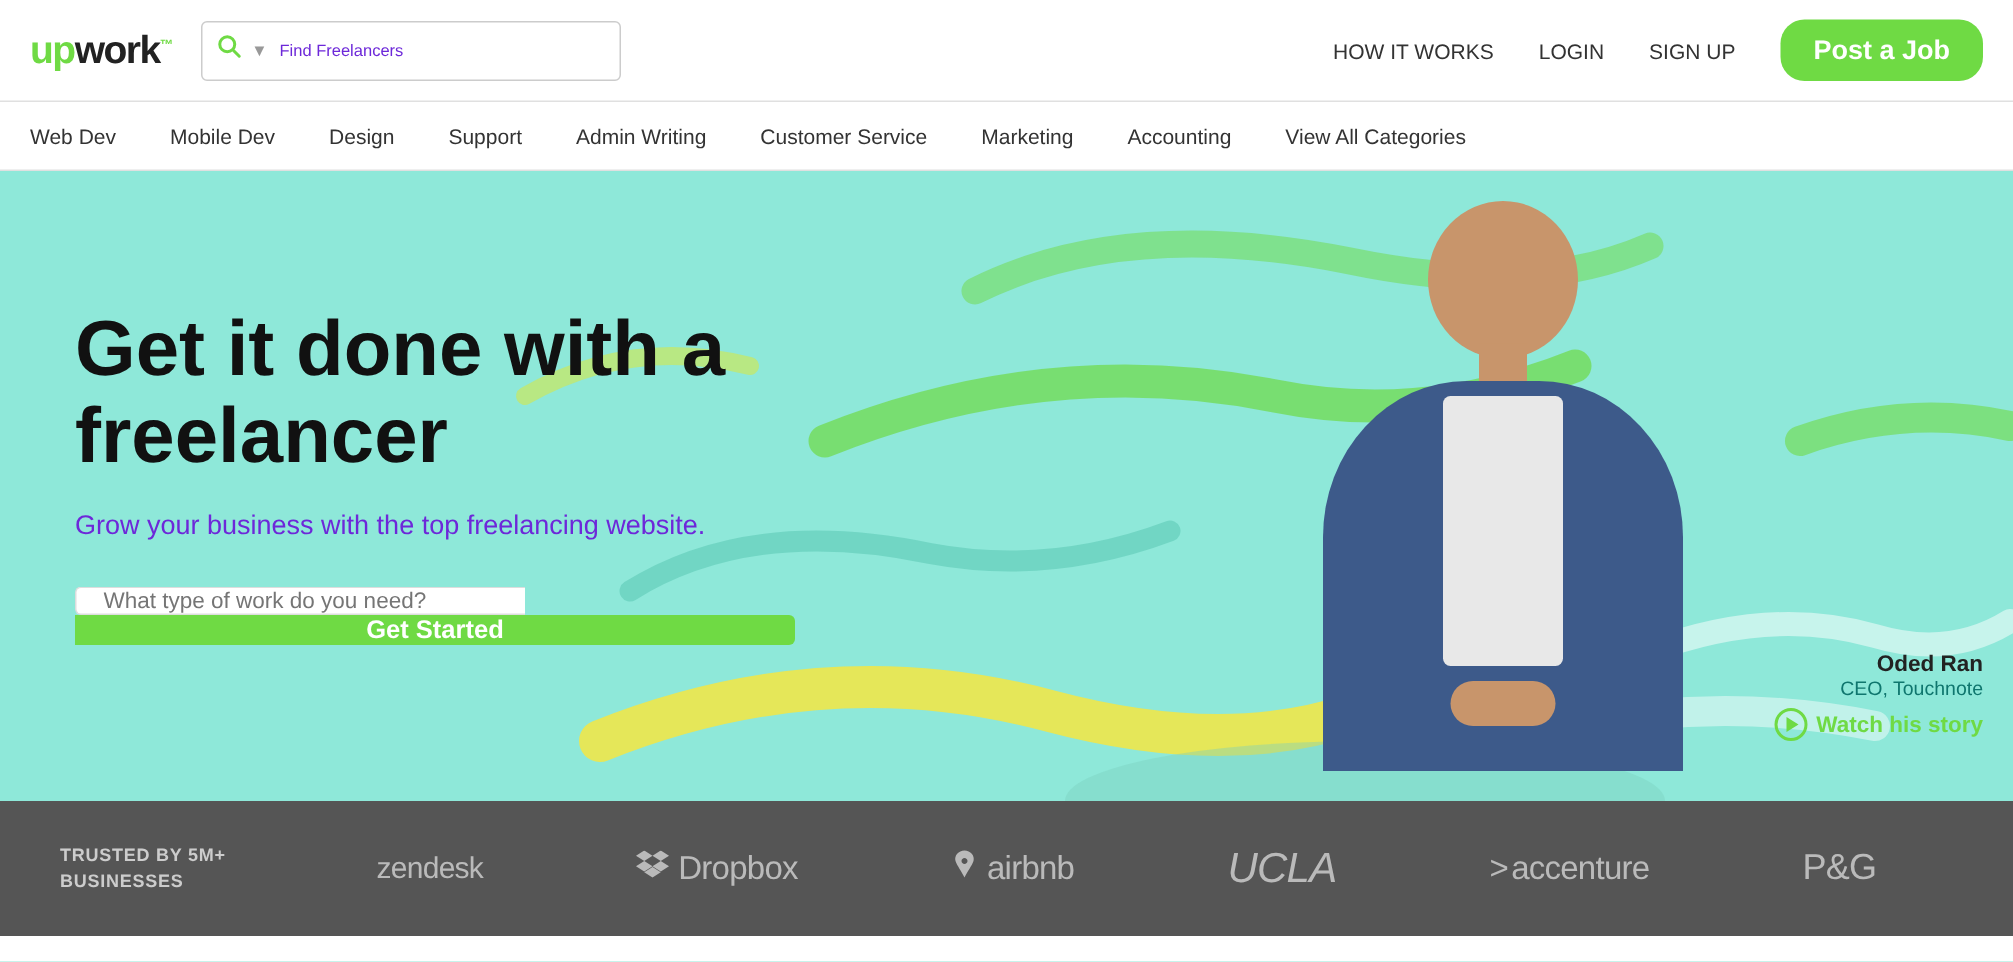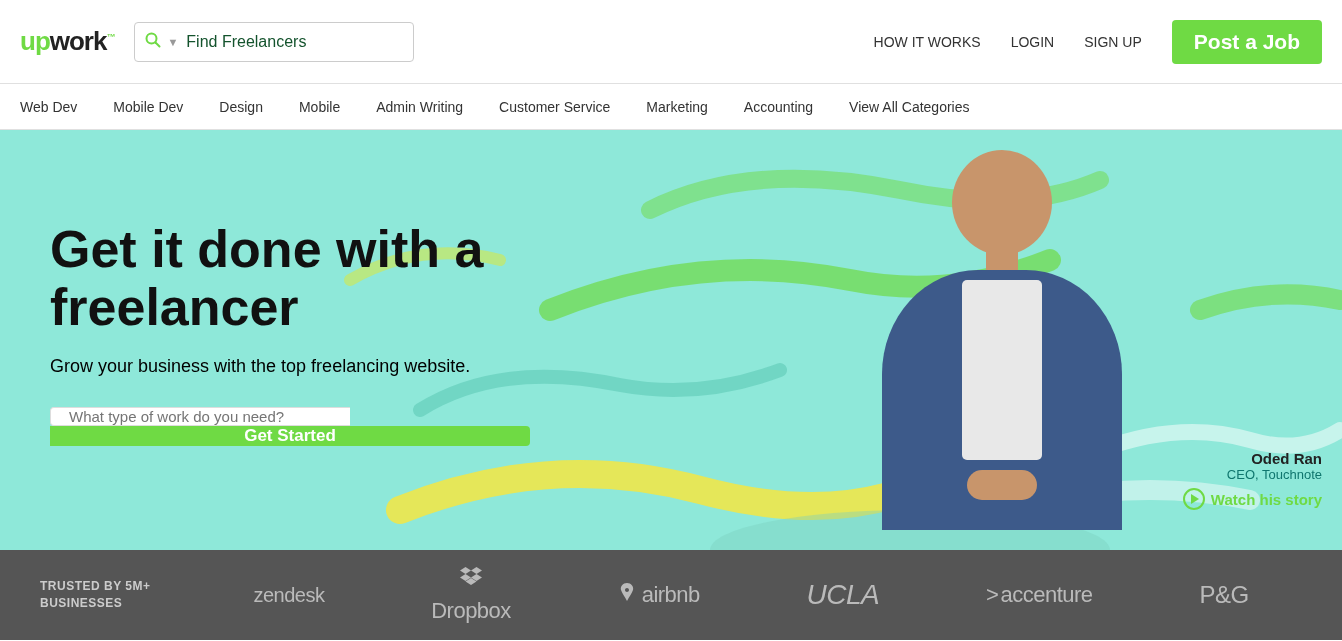--- a/index.html
+++ b/index.html
@@ -3,21 +3,21 @@
   <meta charset="utf-8">
   <style>
     * { margin: 0; padding: 0; box-sizing: border-box; }
     body { font-family: 'Helvetica Neue', Arial, sans-serif; width: 1342px; overflow-x: hidden; }
 
     
     .header {
       display: flex;
       align-items: center;
       padding: 0 20px;
-      height: 84px;
+      height: 68px;
       background: #fff;
       border-bottom: 1px solid #e0e0e0;
     }
     .logo {
       display: flex;
       align-items: center;
       margin-right: 20px;
       flex-shrink: 0;
     }
     .logo-text {
@@ -34,43 +34,43 @@
       align-items: center;
       border: 1.5px solid #ccc;
       border-radius: 4px;
       padding: 0 10px;
       height: 40px;
       min-width: 280px;
       background: #fff;
     }
     .search-icon-svg { color: #6fda44; margin-right: 6px; flex-shrink: 0; }
     .search-dropdown-arrow { color: #999; margin-right: 8px; font-size: 11px; }
-    .search-input-text { color: #14532d; font-size: 16px; }
+    .search-input-text { color: #6d28d9; font-size: 11px; }
 
     .header-spacer { flex: 1; }
 
     .header-nav {
       display: flex;
       align-items: center;
       gap: 30px;
     }
     .header-nav-link {
       font-size: 14px;
       font-weight: 500;
       color: #333;
       text-decoration: none;
       cursor: pointer;
     }
     .btn-post-job {
       background: #6fda44;
       color: #fff;
       border: none;
-      border-radius: 4px;
+      border-radius: 16px;
       padding: 10px 22px;
-      font-size: 21px;
+      font-size: 18px;
       font-weight: 700;
       cursor: pointer;
     }
 
     
     .cat-nav {
       display: flex;
       align-items: center;
       background: #fff;
       border-bottom: 1px solid #e0e0e0;
@@ -106,21 +106,21 @@
     }
     .hero-title {
       font-size: 52px;
       font-weight: 900;
       color: #111;
       line-height: 1.1;
       margin-bottom: 20px;
     }
     .hero-subtitle {
       font-size: 18px;
-      color: #000000;
+      color: #6d28d9;
       margin-bottom: 30px;
     }
     .hero-search {
       display: flex;
       height: 52px;
       flex-direction: column;
     }
     .hero-search-input {
       border: 1.5px solid #ddd;
       border-right: none;
@@ -237,21 +237,21 @@
       justify-content: space-around;
     }
     .trusted-logo {
       color: #ccc;
       font-size: 22px;
       font-weight: 400;
       letter-spacing: -0.5px;
       opacity: 0.85;
     }
     .trusted-logo.zendesk { font-size: 20px; letter-spacing: -0.5px; }
-    .trusted-logo.dropbox { display: flex; align-items: center; gap: 6px; flex-direction: column; }
+    .trusted-logo.dropbox { display: flex; align-items: center; gap: 6px; }
     .trusted-logo.airbnb { display: flex; align-items: center; gap: 6px; }
     .trusted-logo.ucla { font-size: 26px; font-style: italic; }
     .trusted-logo.accenture { display: flex; align-items: center; gap: 2px; }
     .trusted-logo.pg { font-size: 24px; }
   </style>
 </head>
 <body>
 
 <header class="header">
   <div class="logo">
@@ -278,21 +278,21 @@
     <a class="header-nav-link">LOGIN</a>
     <a class="header-nav-link">SIGN UP</a>
     <button class="btn-post-job">Post a Job</button>
   </nav>
 </header>
 
 <nav class="cat-nav">
   <span class="cat-nav-item">Web Dev</span>
   <span class="cat-nav-item">Mobile Dev</span>
   <span class="cat-nav-item">Design</span>
-  <span class="cat-nav-item">Mobile</span>
+  <span class="cat-nav-item">Support</span>
   <span class="cat-nav-item">Admin Writing</span>
   <span class="cat-nav-item">Customer Service</span>
   <span class="cat-nav-item">Marketing</span>
   <span class="cat-nav-item">Accounting</span>
   <span class="cat-nav-item">View All Categories</span>
 </nav>
 
 <section class="hero">
 
   <svg class="hero-svg" viewBox="0 0 1342 420" preserveAspectRatio="none">

